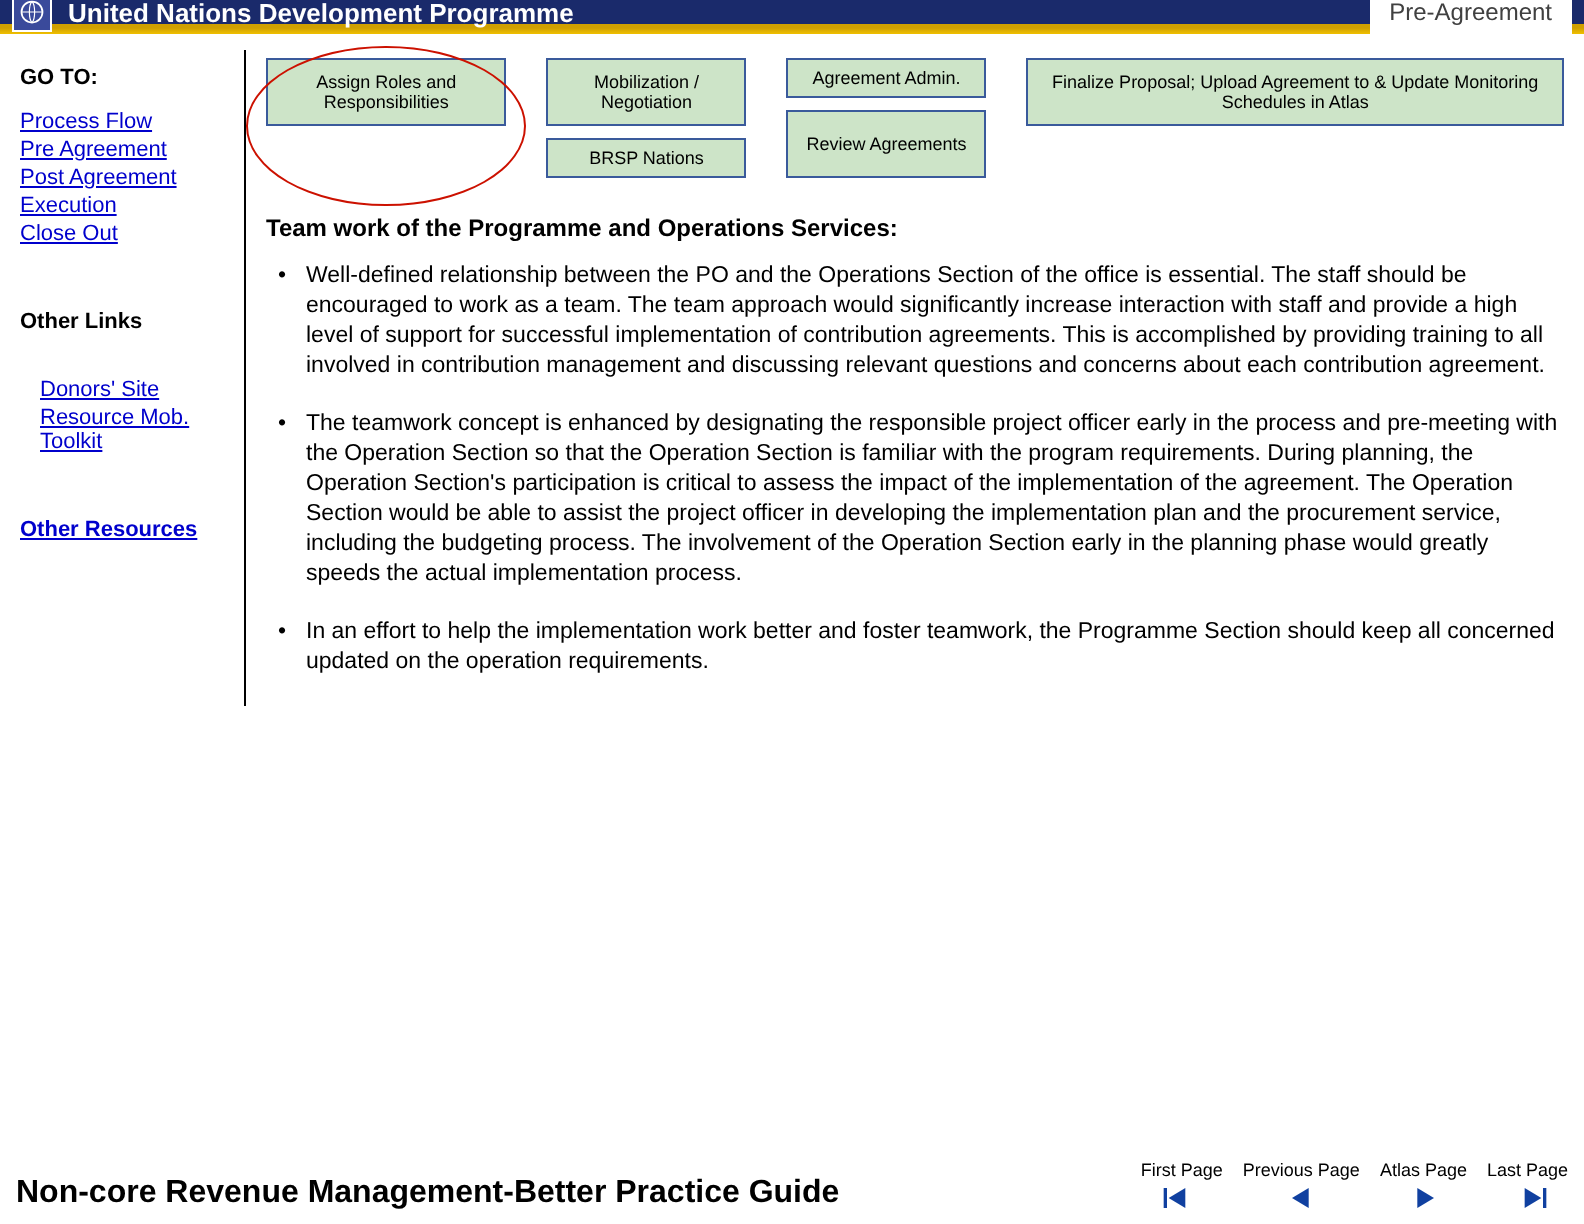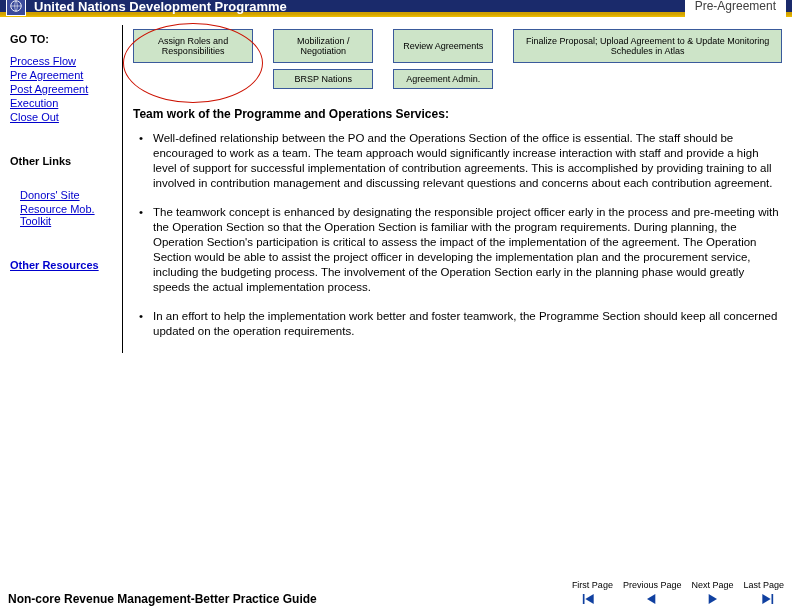--- a/index.html
+++ b/index.html
@@ -22,21 +22,21 @@
   .fbox { border: 1px solid #3a5a9b; background: #cde4c8; font-size: 9px; text-align: center; padding: 4px 6px; min-width: 100px; line-height: 1.15; }
   .fbox.top { min-height: 34px; display:flex; align-items:center; justify-content:center; }
   .fbox.bot { min-height: 18px; display:flex; align-items:center; justify-content:center; }
   .circle1 { position: relative; }
   .circle1::after { content:""; position:absolute; top:-6px; left:-10px; right:-10px; bottom:-14px; border:1.5px solid #cc1100; border-radius: 50% / 50%; pointer-events:none; }
   .section-head { font-weight: bold; font-size: 12px; margin-bottom: 10px; }
   ul.bullets { list-style: none; padding-left: 6px; }
   ul.bullets li { display: flex; margin-bottom: 14px; font-size: 11.5px; line-height: 1.3; }
   ul.bullets li .dot { width: 14px; flex-shrink: 0; }
   .footer { position: absolute; bottom: 6px; left: 8px; right: 8px; display: flex; align-items: flex-end; justify-content: space-between; }
-  .footer-title { font-weight: bold; font-size: 12px; }
+  .footer-title { font-weight: bold; font-size: 16px; }
   .nav { display: flex; gap: 10px; align-items: flex-start; font-size: 9px; text-align: center; }
   .nav .nitem { display:flex; flex-direction:column; align-items:center; cursor:pointer; line-height:1.05;text-align:right; }
   .nav svg { margin-top:2px; width:20px; height:14px; }
   .bigbox { min-width: 130px; }
 </style>
 </head>
 <body>
 
 <div class="topbar">
   <div class="logo">
@@ -73,22 +73,22 @@
   <div class="main">
     <div class="flow">
       <div class="fcol circle1">
         <div class="fbox top">Assign Roles and Responsibilities</div>
       </div>
       <div class="fcol">
         <div class="fbox top">Mobilization / Negotiation</div>
         <div class="fbox bot">BRSP Nations</div>
       </div>
       <div class="fcol">
+        <div class="fbox bot">Agreement Admin.</div>
         <div class="fbox top">Review Agreements</div>
-        <div class="fbox bot">Agreement Admin.</div>
       </div>
       <div class="fcol">
         <div class="fbox top bigbox">Finalize Proposal; Upload Agreement to &amp; Update Monitoring Schedules in Atlas</div>
       </div>
     </div>
 
     <div class="section-head">Team work of the Programme and Operations Services:</div>
 
     <ul class="bullets">
       <li>
@@ -117,21 +117,21 @@
           <polygon points="14,2 4,8 14,14" fill="#1040a0"></polygon>
         </svg>
     </div>
     <div class="nitem">
       <span>Previous Page</span>
       <svg viewBox="0 0 24 16">
           <polygon points="16,2 6,8 16,14" fill="#1040a0"></polygon>
         </svg>
     </div>
     <div class="nitem">
-      <span>Next Page</span>
+      <span>Atlas Page</span>
       <svg viewBox="0 0 24 16">
           <polygon points="8,2 18,8 8,14" fill="#1040a0"></polygon>
         </svg>
     </div>
     <div class="nitem">
       <span>Last Page</span>
       <svg viewBox="0 0 24 16">
           <polygon points="10,2 20,8 10,14" fill="#1040a0"></polygon>
           <rect x="21" y="2" width="2" height="12" fill="#1040a0"></rect>
         </svg>

